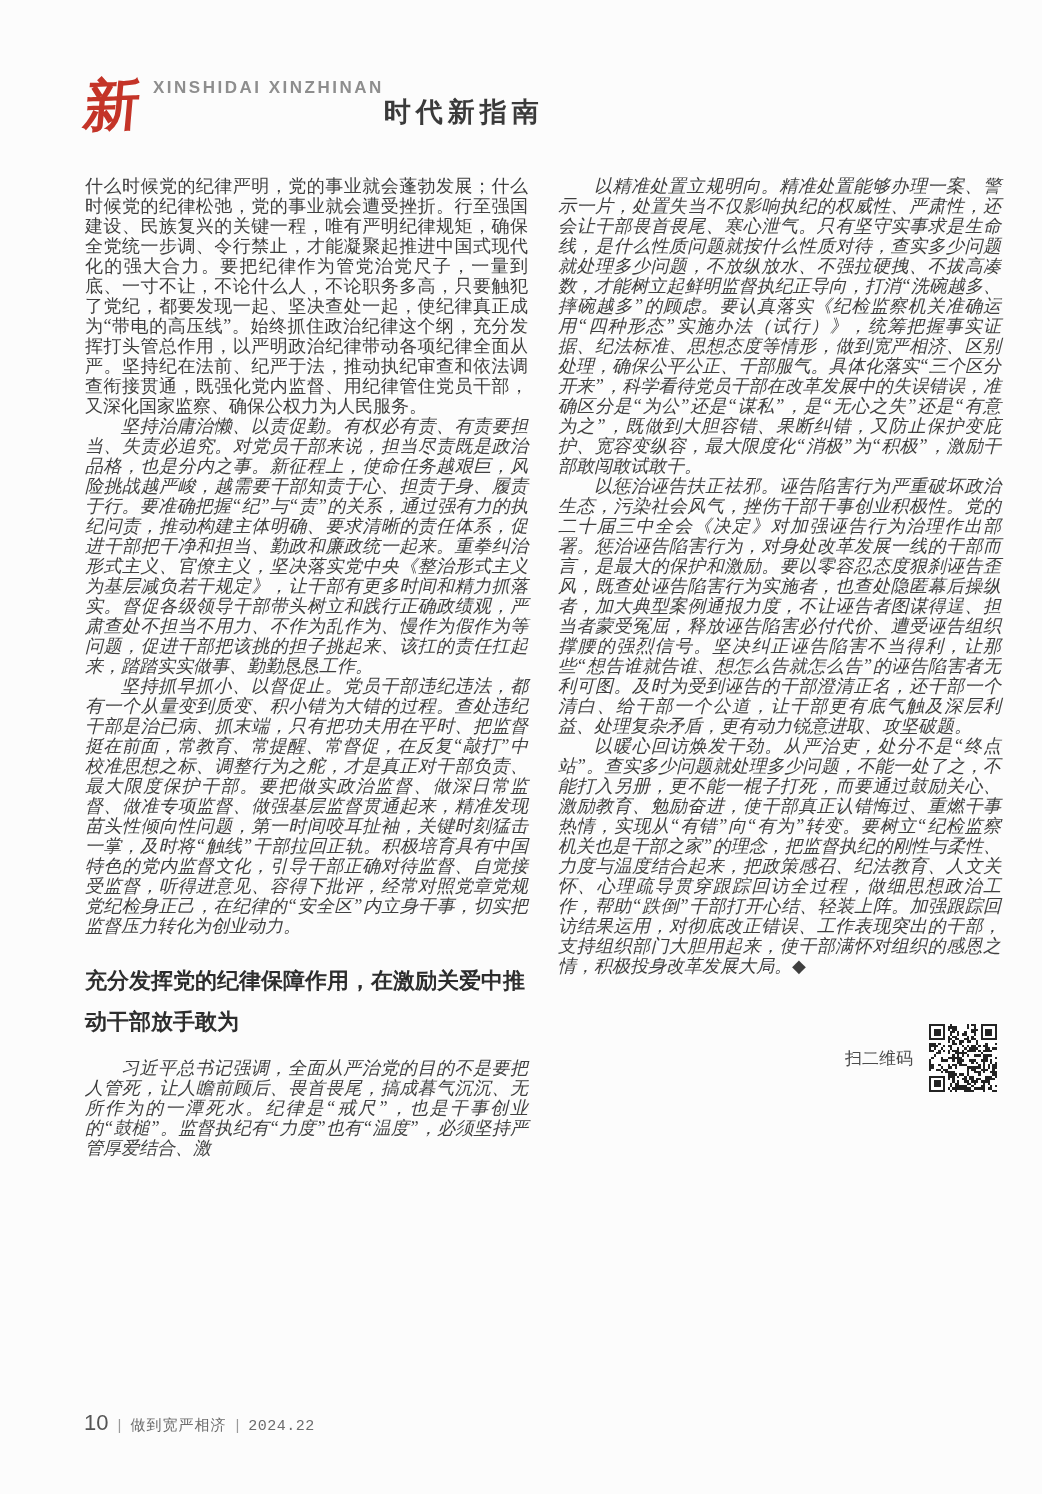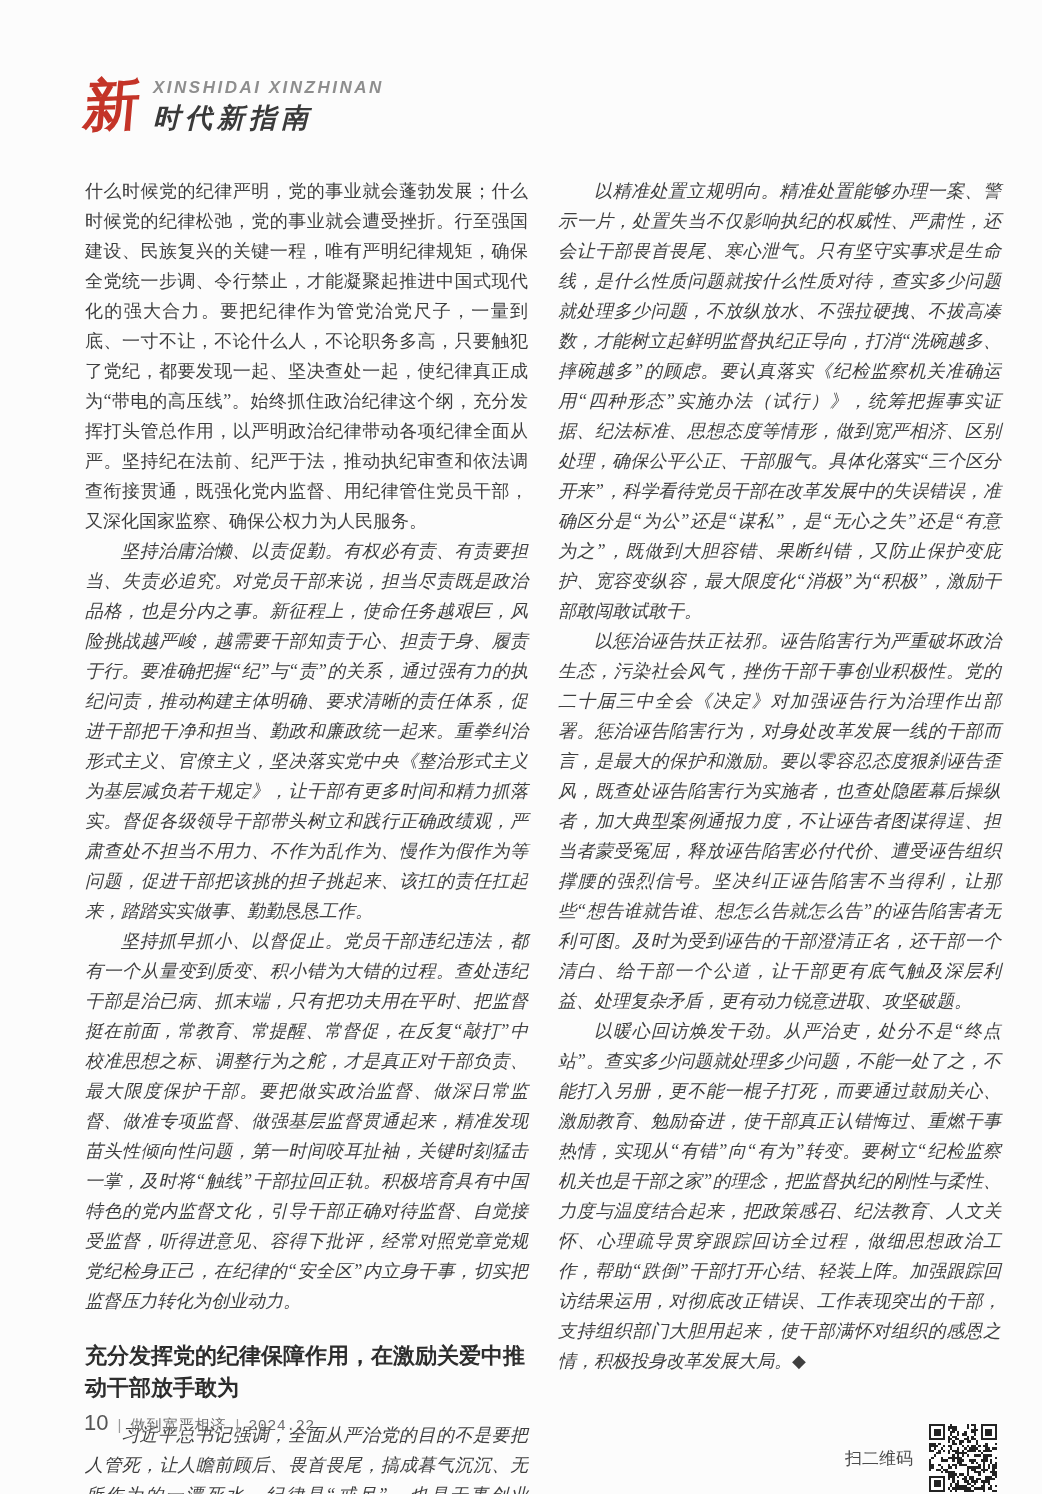--- a/index.html
+++ b/index.html
@@ -7,30 +7,30 @@
     width:1042px;height:1494px;margin:0 auto;position:relative;overflow:hidden;
     background:#fcfcfc;
     font-family:"Liberation Serif","DejaVu Serif",serif;
   }
   
   .masthead{position:absolute;left:84px;top:78px;display:flex;align-items:flex-start;gap:13px;}
   .logo-char{
     color:#c43428;font-size:56px;line-height:0.95;font-weight:bold;
     font-family:"DejaVu Serif",serif;transform:skewX(-7deg) rotate(-2deg);
   }
-  .logo-text{display:flex;flex-direction:column;font-style:italic;}
+  .logo-text{display:flex;flex-direction:row;}
   .logo-latin{font-family:"Liberation Sans",sans-serif;color:#8e8e8e;font-size:17px;letter-spacing:2.5px;font-weight:bold;}
-  .logo-cn{font-family:"Liberation Sans",sans-serif;color:#3a3a3a;font-size:27px;font-weight:bold;letter-spacing:5px;margin-top:2px;}
+  .logo-cn{font-family:"Liberation Sans",sans-serif;color:#3a3a3a;font-size:27px;font-weight:bold;letter-spacing:5px;margin-top:16px;}
   
   .columns{position:absolute;left:85px;top:176px;width:916px;display:flex;gap:30px;}
   .col{width:443px;}
-  .body-p{margin:0;font-size:18px;line-height:30px;text-align:justify;color:#3f3f3f;}
+  .body-p{margin:0;font-size:18px;line-height:20px;text-align:justify;color:#3f3f3f;}
   .indent{text-indent:2em;font-style:italic;}
   .sub-heading{
-    font-family:"Liberation Sans",sans-serif;font-size:22px;line-height:32px;
+    font-family:"Liberation Sans",sans-serif;font-size:22px;line-height:41px;
     color:#2d2d2d;font-weight:bold;margin:24px 0 16px 0;
   }
   
   .qr-row{display:flex;justify-content:flex-end;align-items:center;gap:16px;margin-top:48px;padding-right:4px;}
   .qr-caption{font-family:"Liberation Sans",sans-serif;font-size:17px;color:#4c4c4c;line-height:27px;}
   .qr-svg{width:68px;height:68px;display:block;}
   
   .footer{
     position:absolute;left:84px;top:1410px;display:flex;align-items:baseline;gap:9px;
     font-family:"Liberation Sans",sans-serif;color:#6b6b6b;

